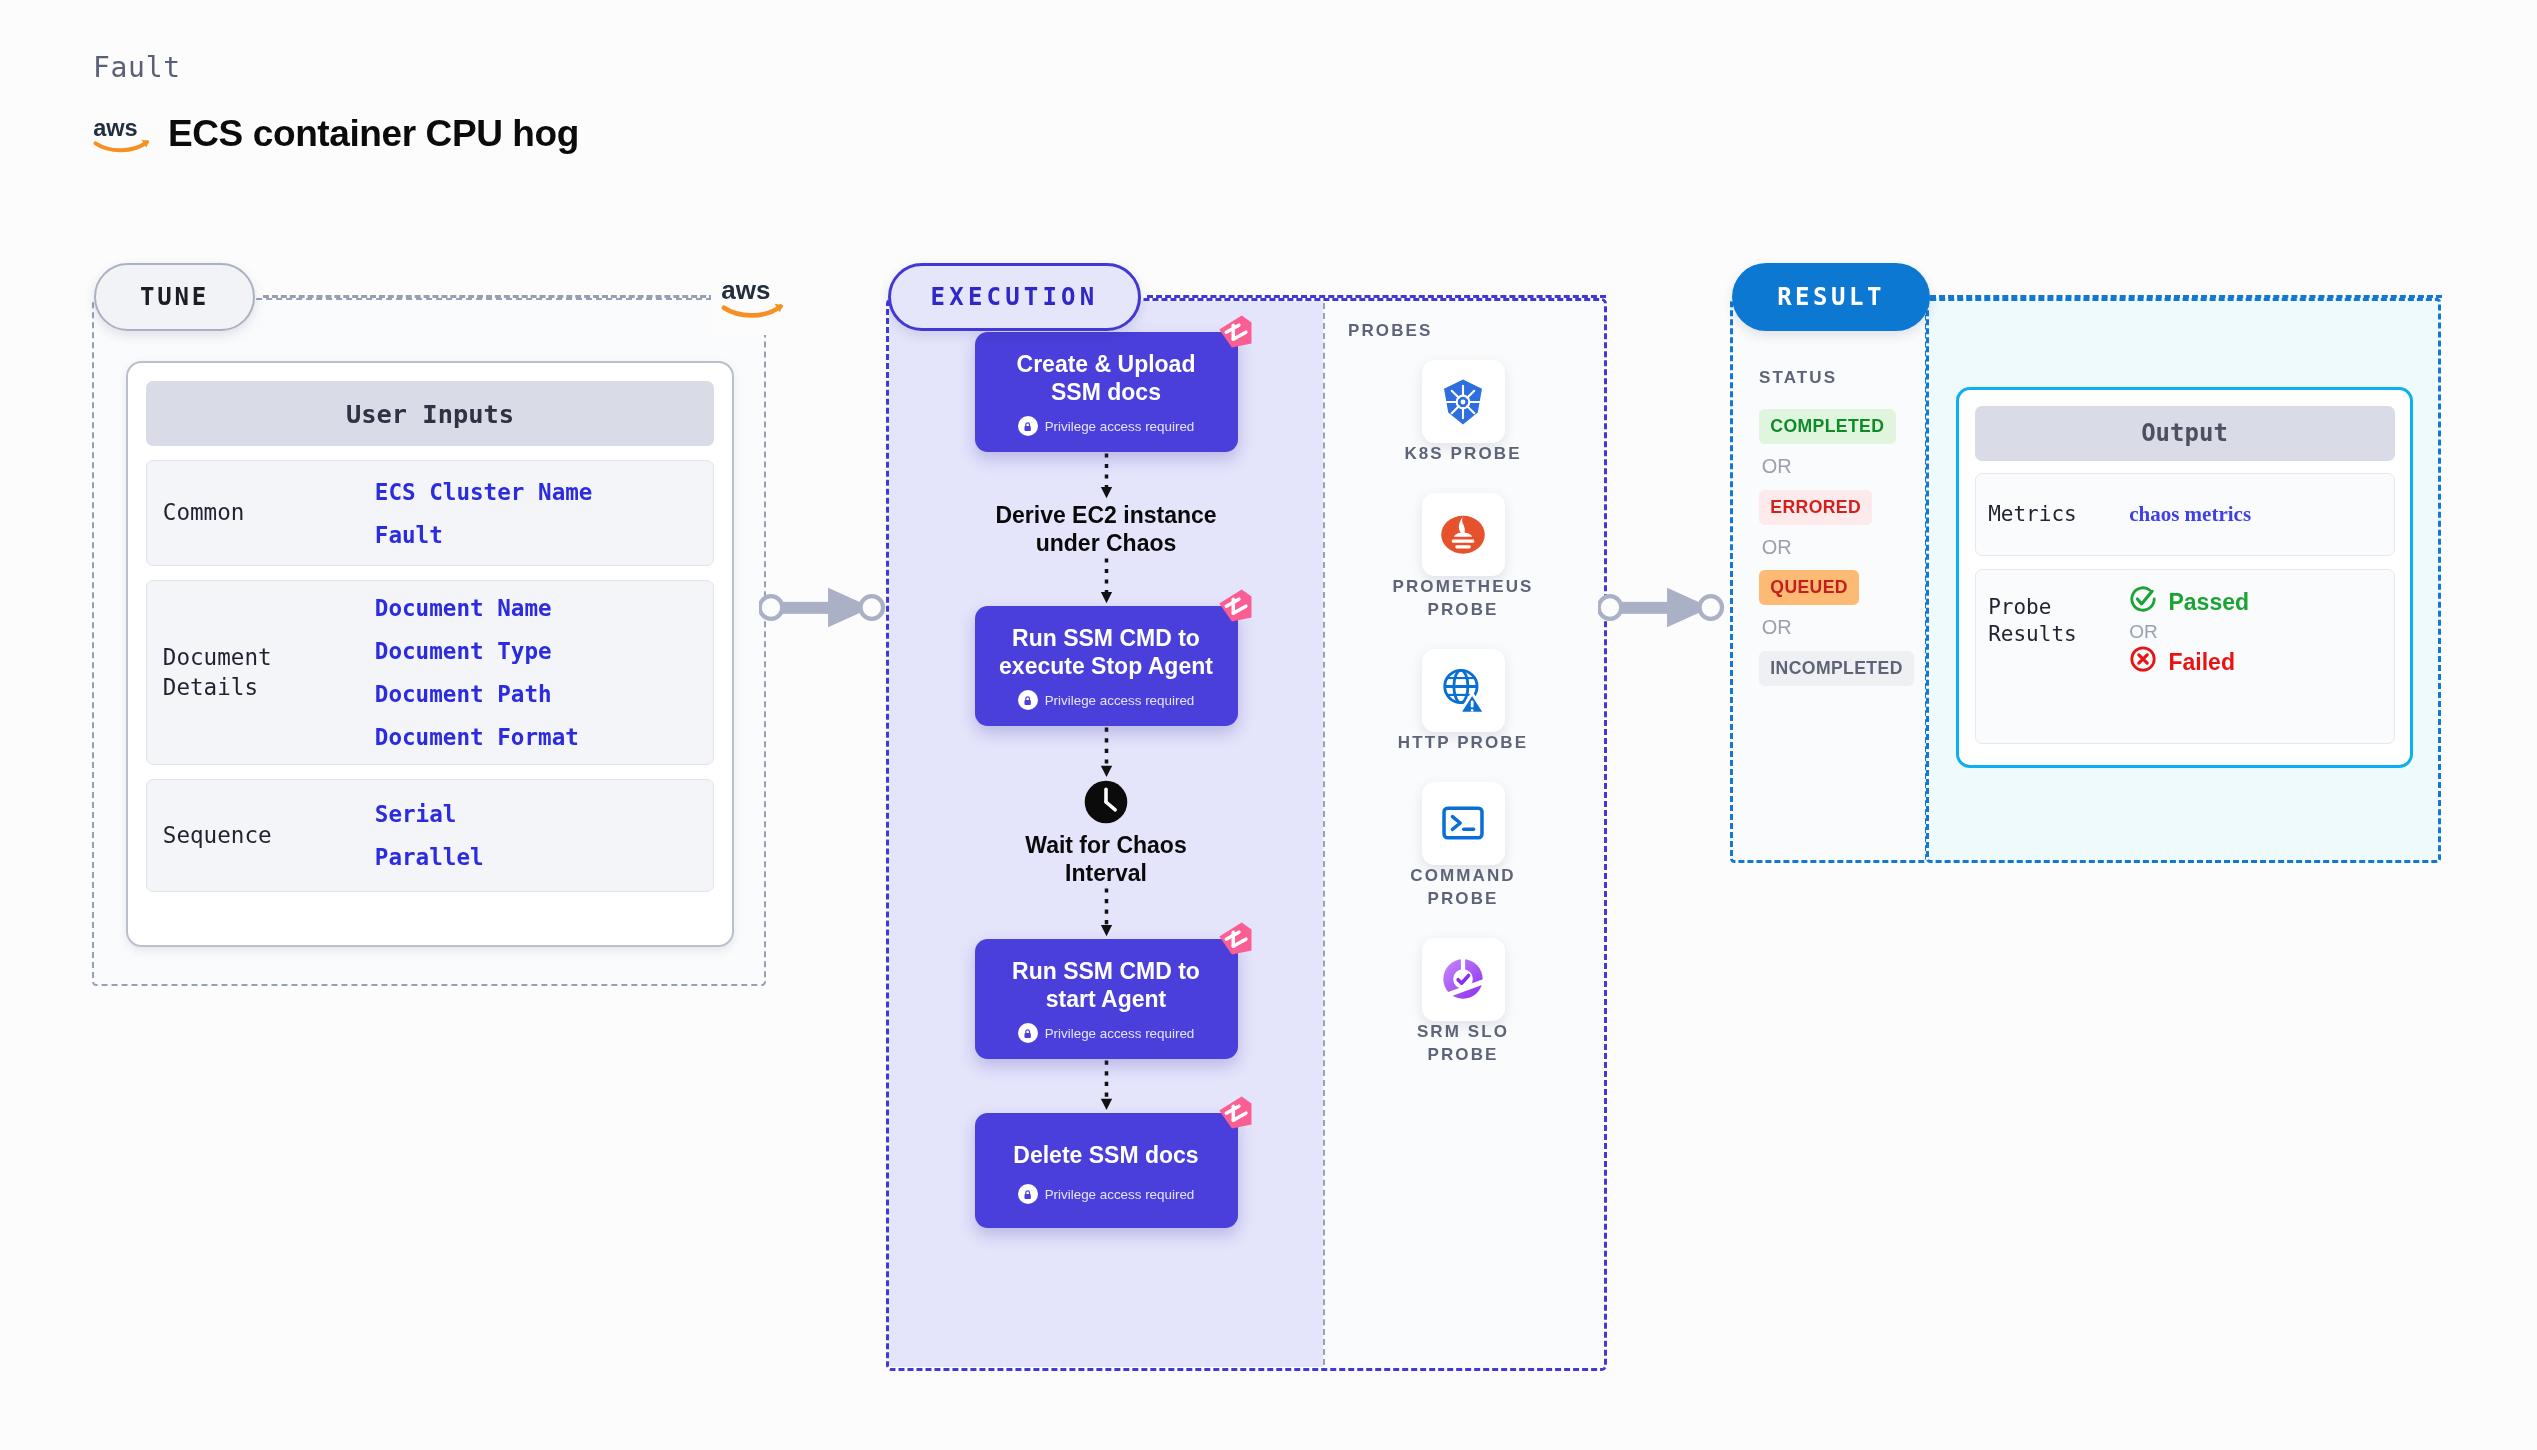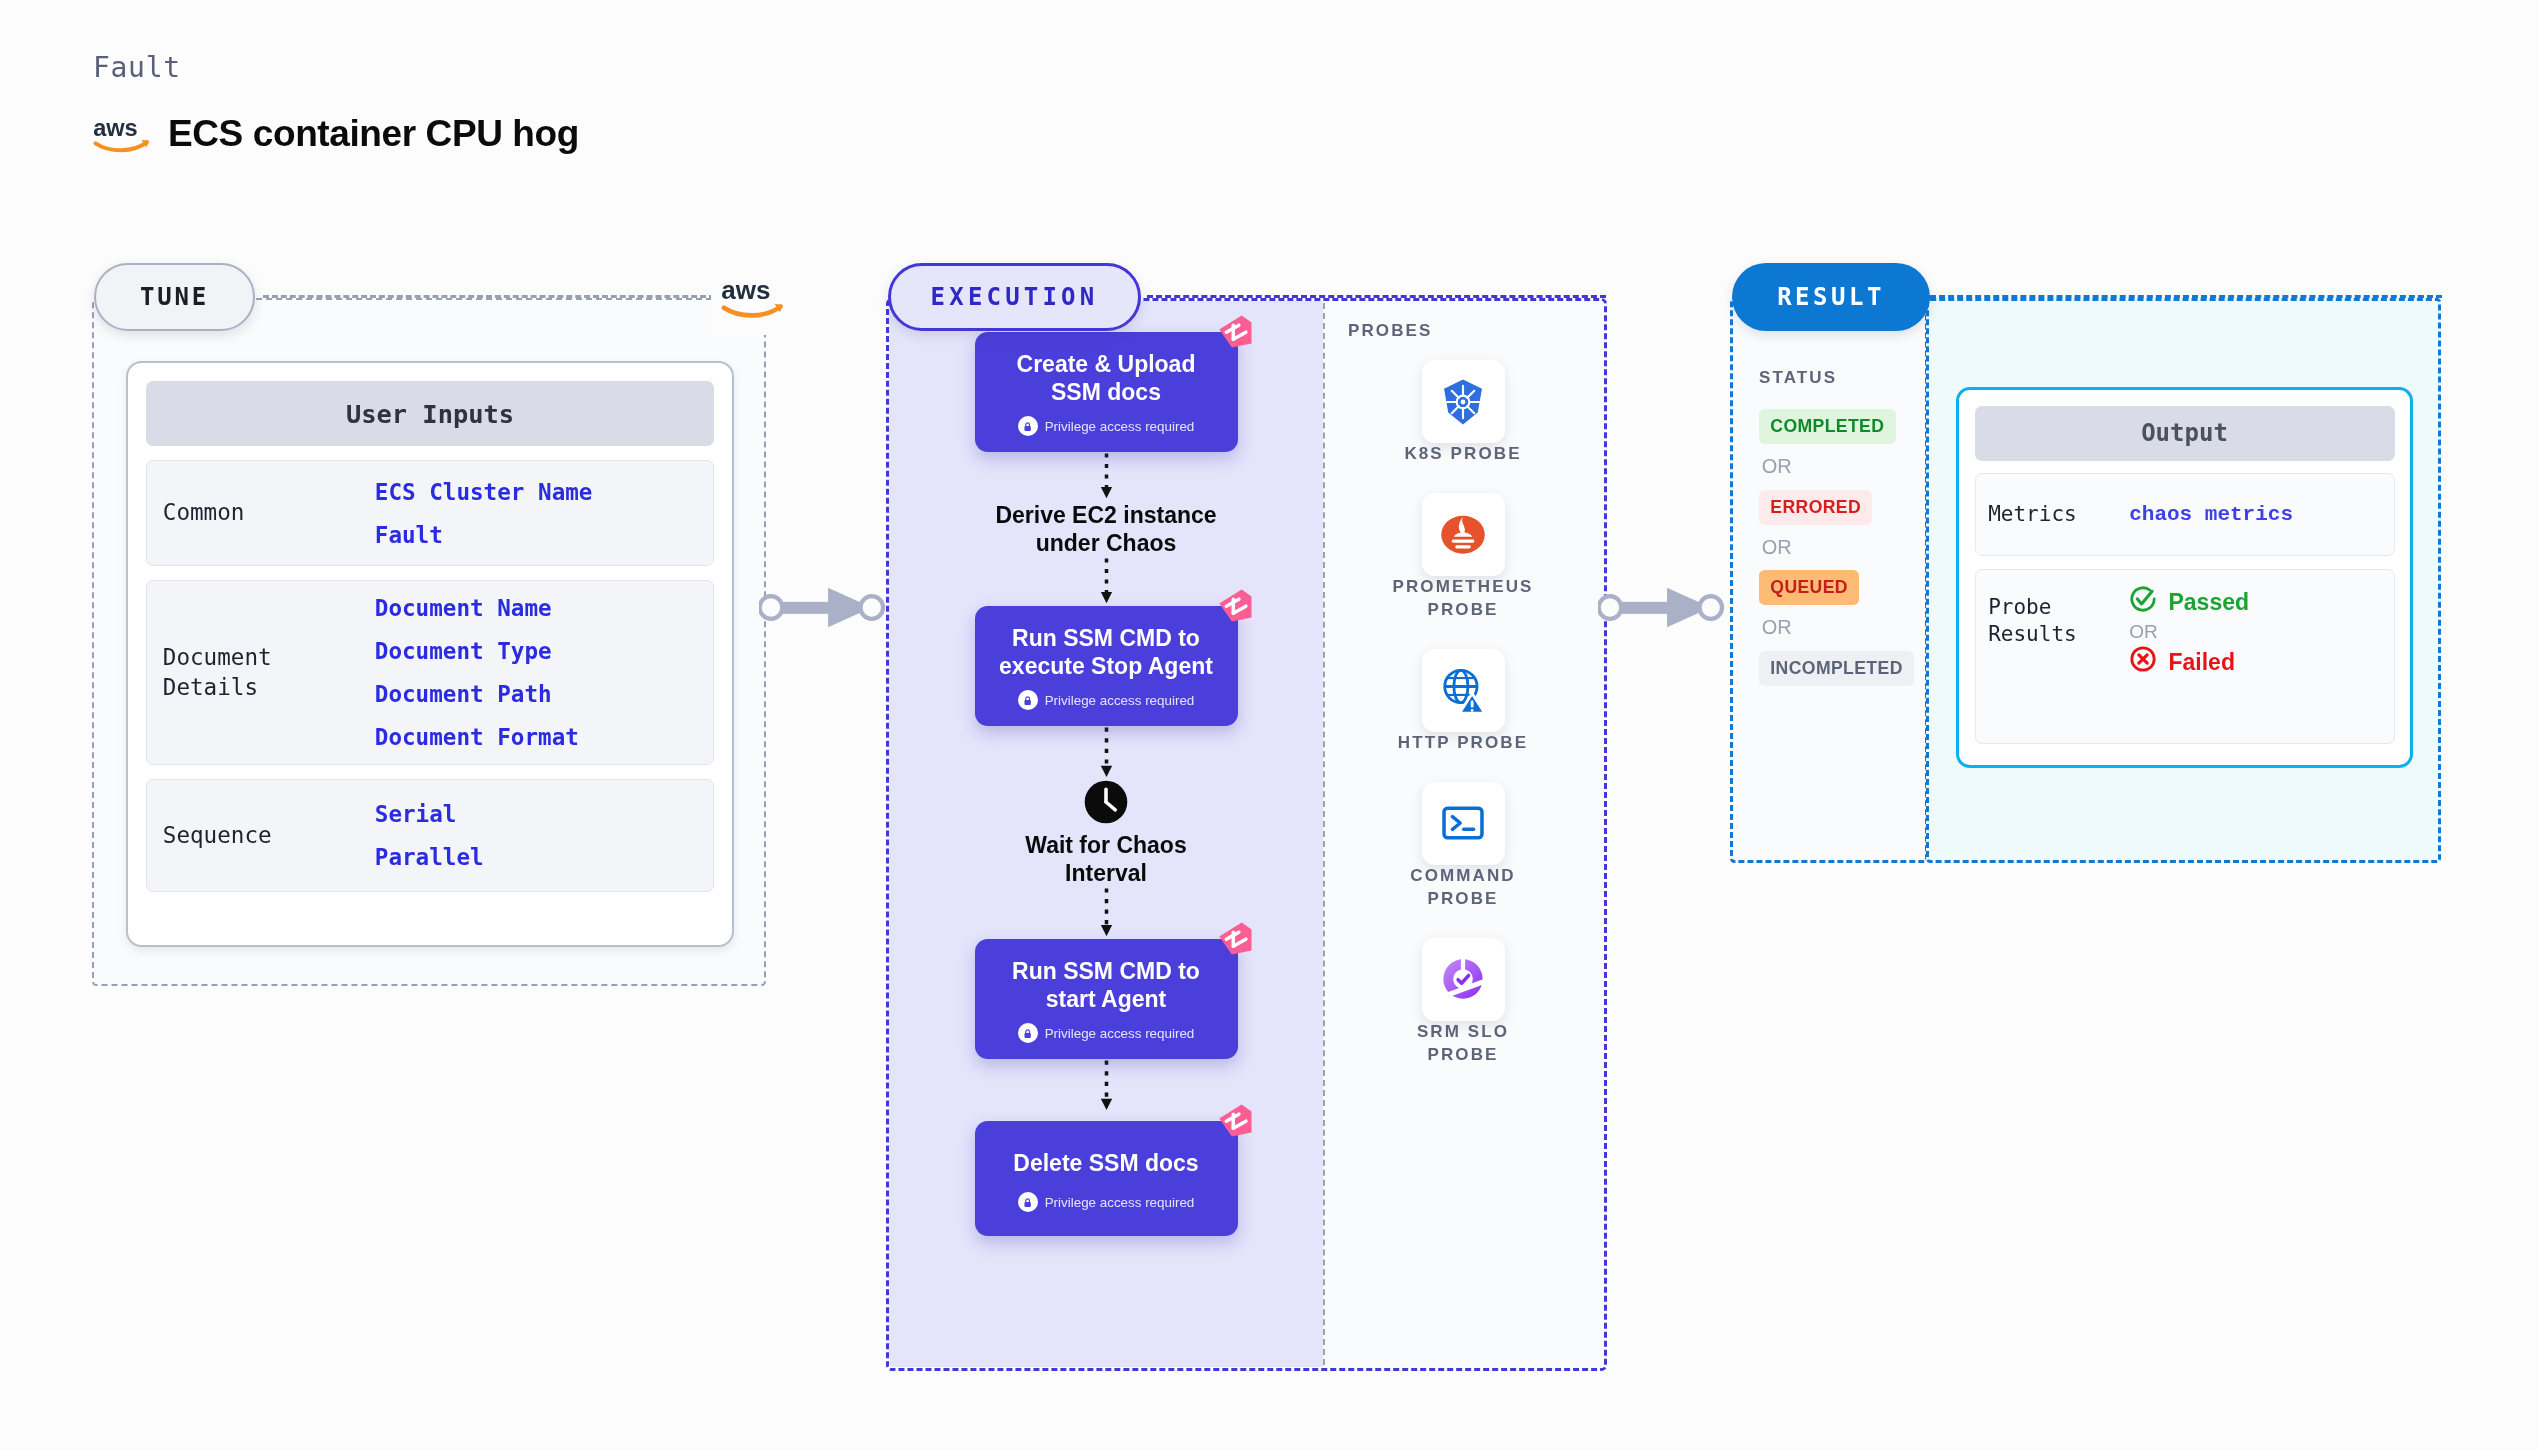--- a/index.html
+++ b/index.html
@@ -384,21 +384,21 @@
     padding: 15.5px 12.7px;
   }
   .out-label {
     width: 141px; flex: 0 0 141px;
     font-family: "DejaVu Sans Mono", monospace;
     font-size: 21px;
     color: #1f2330;
     line-height: 1.3;
   }
   .out-value-mono {
-    font-family: Liberation Mono, monospace;
+    font-family: Liberation Serif, serif;
     font-size: 21px;
     color: #4040e8;
     font-weight: bold;
   }
   .result-line {
     display: flex;
     align-items: center;
     gap: 11.3px;
     font-size: 23px;
     font-weight: bold;
@@ -588,21 +588,21 @@
     </div>
   </div>
 
   <div class="arrow-vert">
     <svg width="17" height="54" viewBox="0 0 24 76">
         <line x1="12" y1="2" x2="12" y2="58" stroke="#121212" stroke-width="5" stroke-dasharray="6 9"></line>
         <polygon points="4,56 20,56 12,72" fill="#121212"></polygon>
       </svg>
   </div>
 
-  <div class="step-node" style="padding:28px 12.7px 24px;margin-top:8px;">
+  <div class="step-node" style="padding:28px 12.7px 24px;">
     <span class="harness-badge">
       <svg width="38" height="35" viewBox="0 0 54 50">
         <path d="M6 22 L38 2 L52 12 L52 42 L24 48 Z" fill="#fa5e93"></path>
         <path d="M16 26 L34 16" stroke="#ffffff" stroke-width="5" stroke-linecap="round"></path>
         <path d="M26 36 L44 26" stroke="#ffffff" stroke-width="5" stroke-linecap="round"></path>
         <path d="M26 16 L26 36" stroke="#ffffff" stroke-width="5" stroke-linecap="round"></path>
       </svg>
     </span>
     <div class="step-title" style="white-space:pre-line;">Delete SSM docs</div>
     <div class="step-priv" style="margin-top:15.5px;">

